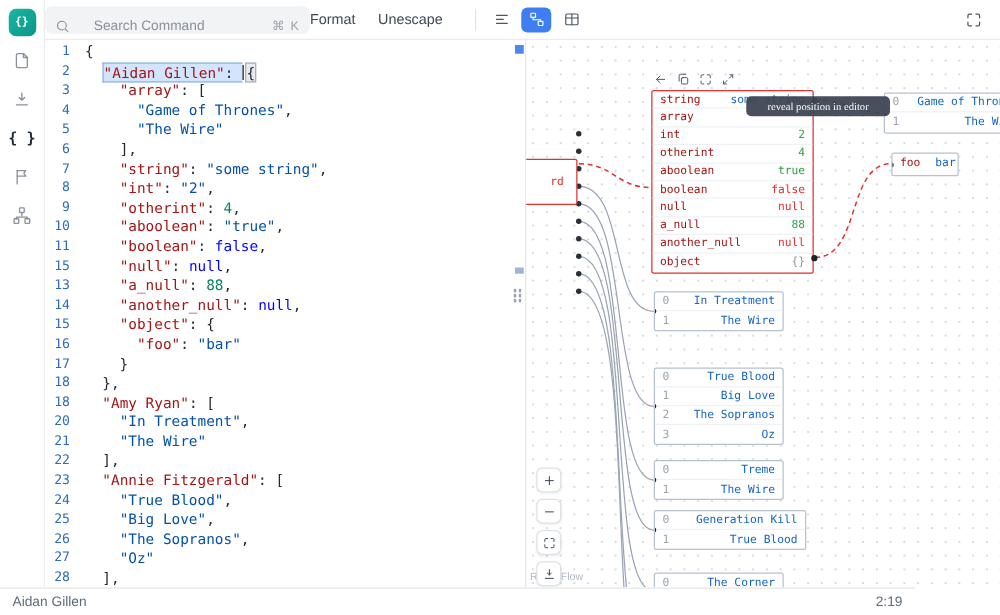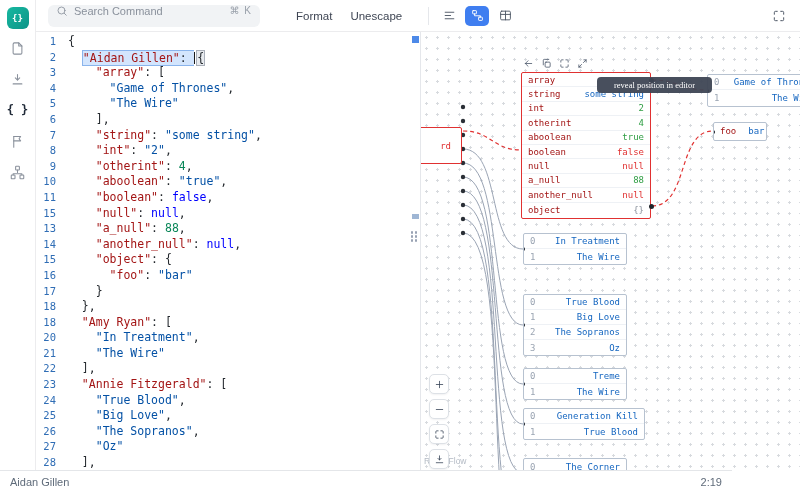--- a/index.html
+++ b/index.html
@@ -9,25 +9,25 @@
 
   
   .rail{position:absolute;left:0;top:0;width:36px;height:470px;background:#fff;border-right:1px solid #ececee;display:flex;flex-direction:column;align-items:center;padding-top:7px;gap:7px;z-index:6}
   .logo{width:22px;height:22px;border-radius:6px;background:linear-gradient(135deg,#17b8a0,#0d9488);color:#fff;display:flex;align-items:center;justify-content:center;font-family:"DejaVu Sans Mono",monospace;font-size:9px;font-weight:bold}
   .sbtn{width:24px;height:24px;border-radius:5px;display:flex;align-items:center;justify-content:center;color:#8a919c;cursor:pointer}
   .sbtn.active{color:#1f2937}
   .braces-glyph{font-family:"DejaVu Sans Mono",monospace;font-size:12px;font-weight:bold}
 
   
   .toolbar{position:absolute;left:36px;top:0;width:764px;height:32px;background:#fff;border-bottom:1px solid #ececee;display:flex;align-items:center;z-index:5}
-  .search{margin-left:12px;width:212px;height:22px;background:#f1f3f5;border-radius:6px;display:flex;align-items:flex-start;padding:0 8px;gap:6px;color:#8a919c;cursor:text}
+  .search{width:212px;height:22px;background:#f1f3f5;border-radius:6px;display:flex;align-items:flex-end;padding:0 8px;gap:19px;color:#8a919c;cursor:text}
   .search .ph{font-size:11px;color:#8a919c;flex:1}
   .search .kbd{font-size:10px;color:#9aa1ab;letter-spacing:1px}
   .tbtn{font-size:11.5px;color:#3f4654;font-weight:500;cursor:pointer}
-  .tbtn.fmt{margin-left:36px}
+  .tbtn.fmt{}
   .tbtn.unesc{margin-left:18px}
   .vdiv{width:1px;height:18px;background:#e5e7eb;margin-left:26px}
   .toggles{display:flex;gap:4px;margin-left:8px}
   .tgl{width:24px;height:20px;border-radius:5px;display:flex;align-items:center;justify-content:center;color:#4b5563;cursor:pointer}
   .tgl.active{background:#3f7ef0;color:#fff}
   .fsbtn{margin-left:auto;margin-right:14px;color:#4b5563;cursor:pointer}
 
   
   .editor{position:absolute;left:36px;top:32px;width:384px;height:438px;background:#fff;overflow:hidden;font-family:"DejaVu Sans Mono",monospace;padding-top:2px}
   .ed-line{display:flex;height:15.6px;line-height:15.6px;white-space:pre}
@@ -242,22 +242,22 @@
         <svg class="ic" width="11" height="11" viewBox="0 0 24 24">
             <path d="M15 4h5v5M9 20H4v-5M20 4l-6 6M4 20l6-6"></path>
           </svg>
       </div>
     </div>
     <div class="tooltip">reveal position in editor</div>
 
     <div class="gnode sel-node" style="left:100px;top:40px;width:130px;height:147px">
       <span class="port" style="top:5px"></span>
       <span class="port" style="top:131px"></span>
-    <div class="nrow"><span class="nkey">array</span><span class="nval v-none"></span></div>
-        <div class="nrow"><span class="nkey">string</span><span class="nval v-str">some string</span></div>
+    <div class="nrow"><span class="nkey">string</span><span class="nval v-str">some string</span></div>
+        <div class="nrow"><span class="nkey">array</span><span class="nval v-none"></span></div>
         <div class="nrow"><span class="nkey">int</span><span class="nval v-num">2</span></div>
         <div class="nrow"><span class="nkey">otherint</span><span class="nval v-num">4</span></div>
         <div class="nrow"><span class="nkey">aboolean</span><span class="nval v-true">true</span></div>
         <div class="nrow"><span class="nkey">boolean</span><span class="nval v-false">false</span></div>
         <div class="nrow"><span class="nkey">null</span><span class="nval v-null">null</span></div>
         <div class="nrow"><span class="nkey">a_null</span><span class="nval v-num">88</span></div>
         <div class="nrow"><span class="nkey">another_null</span><span class="nval v-null">null</span></div>
         <div class="nrow"><span class="nkey">object</span><span class="nval v-brace">{}</span></div>
       </div>
 

